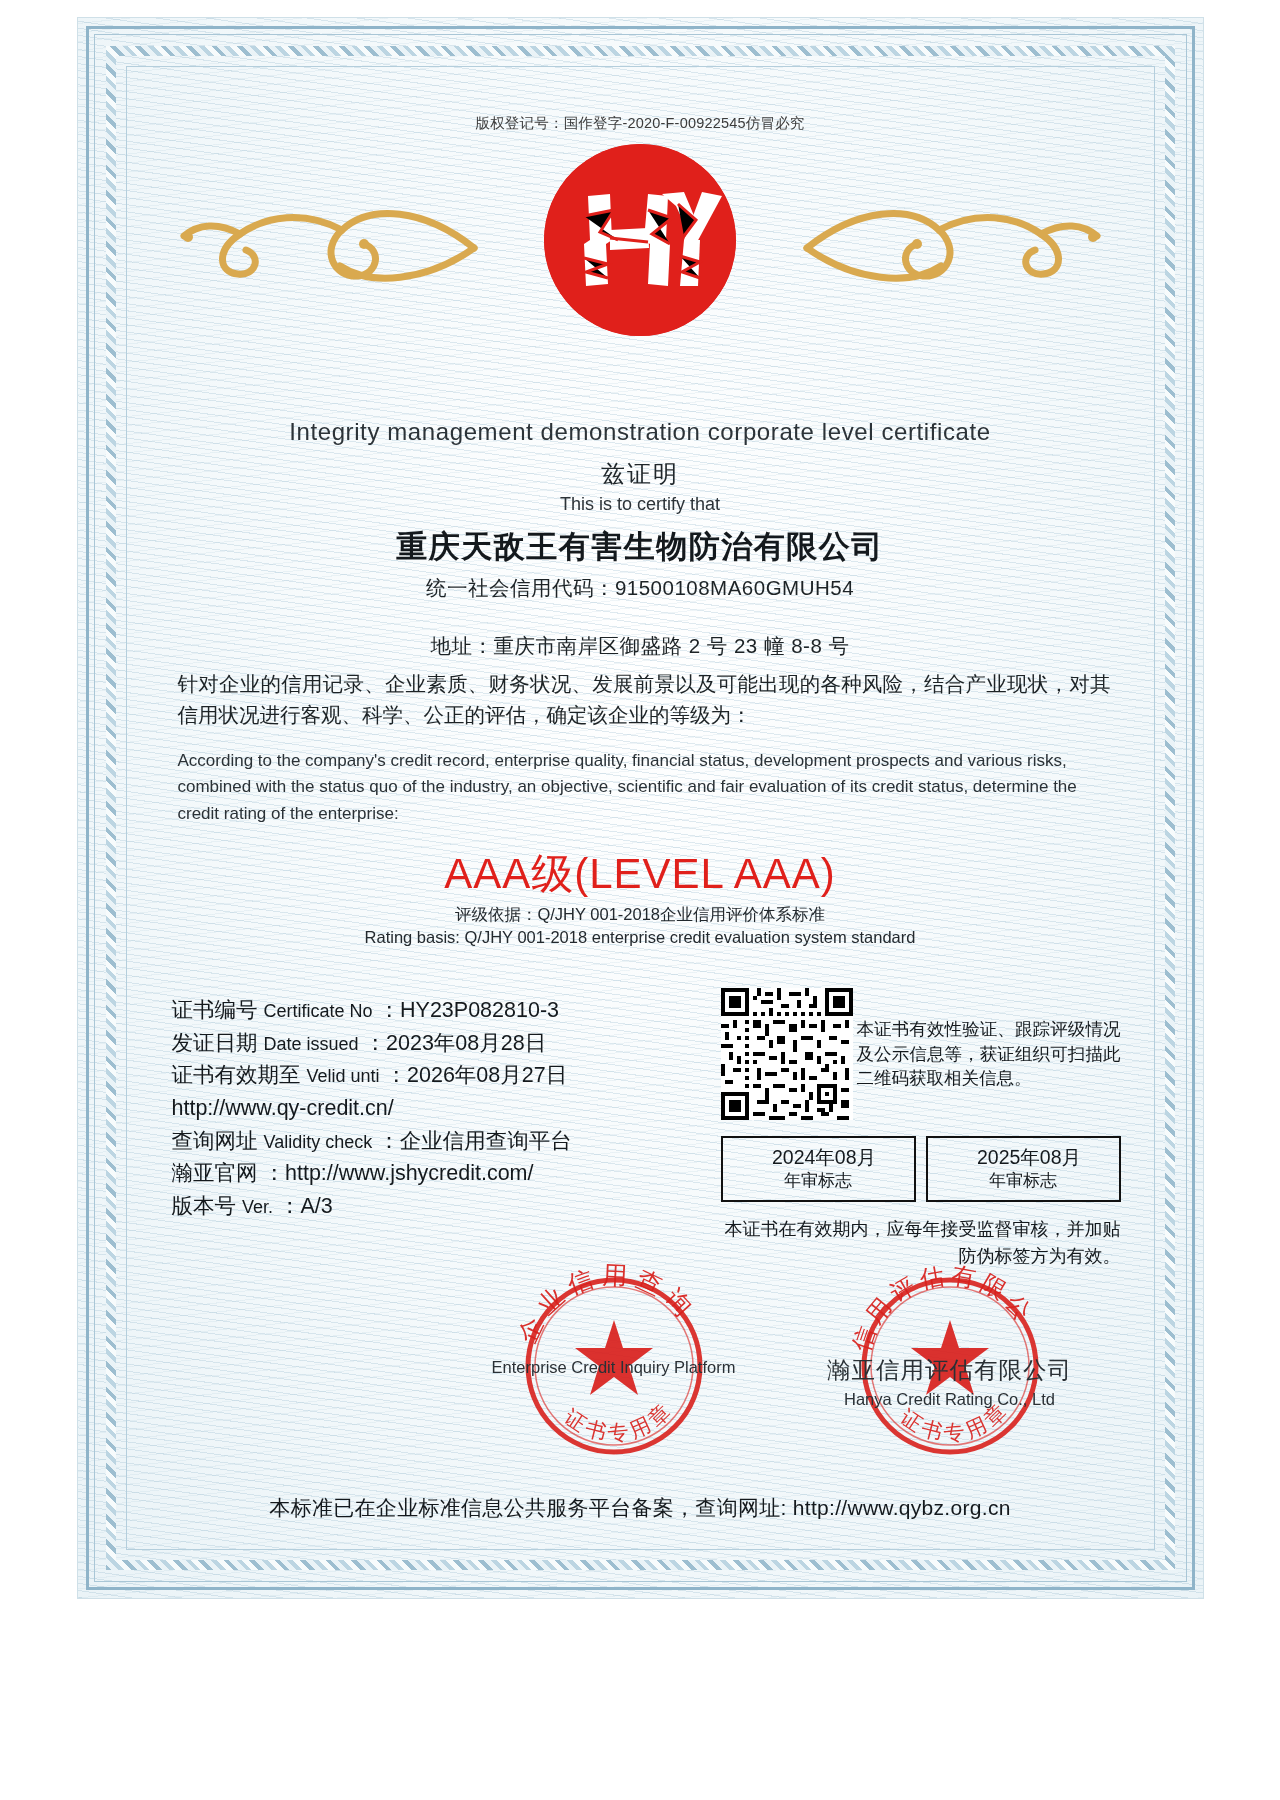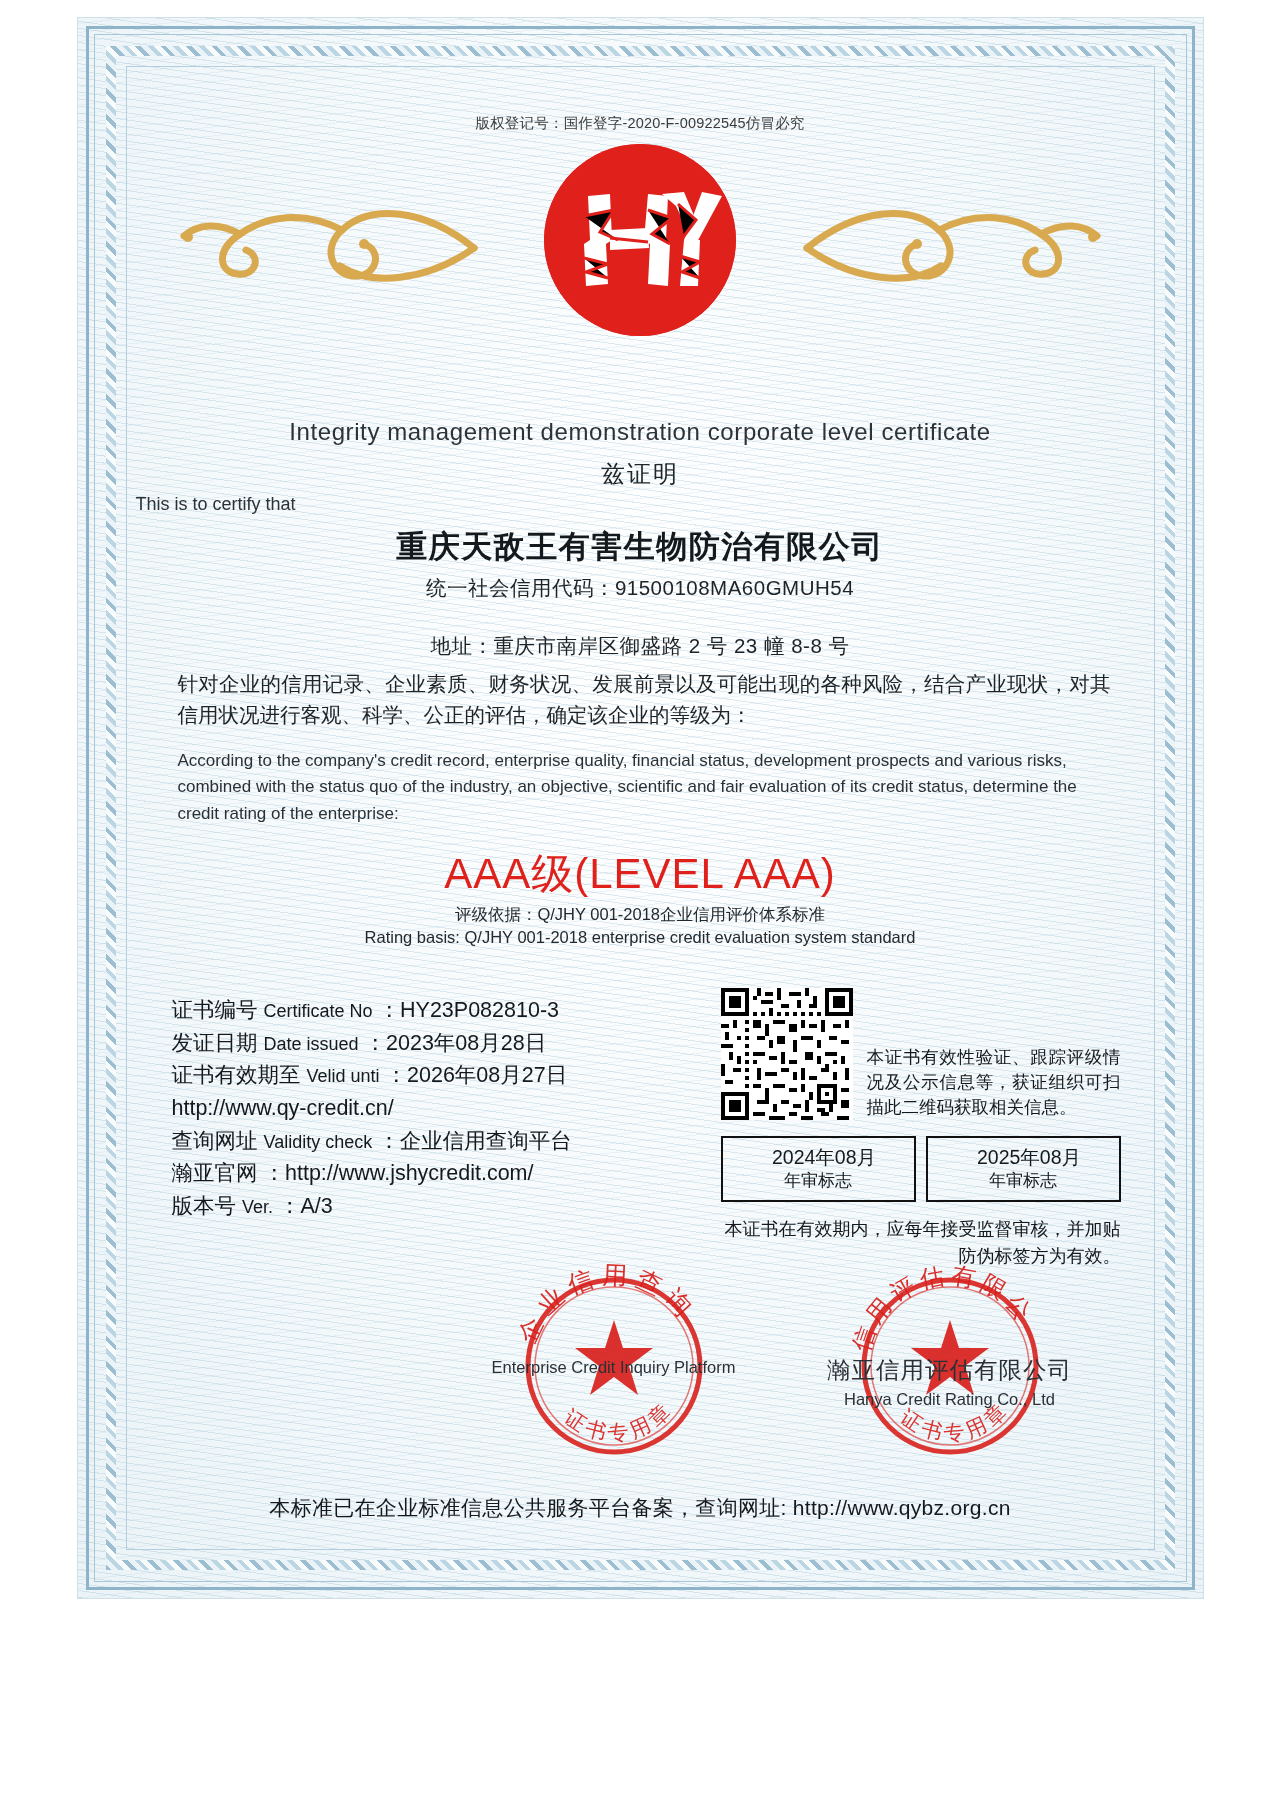--- a/index.html
+++ b/index.html
@@ -144,20 +144,21 @@
     width: 100%;
     text-align: center;
     font-size: 24px;
     color: #20272b;
     letter-spacing: 2px;
   }
   .certify-en {
     position: absolute;
     top: 418px;
     width: 100%;
+    text-align: center;
     font-size: 18px;
     color: #2c3338;
   }
 
   .company-name {
     position: absolute;
     top: 450px;
     width: 100%;
     text-align: center;
     font-size: 31px;
@@ -252,22 +253,22 @@
 
   
   .qr-block {
     position: absolute;
     top: 912px;
     right: 24px;
     width: 400px;
   }
   .qr-top {
     display: flex;
-    gap: 14px;
-    align-items: flex-end;
+    gap: 4px;
+    align-items: center;
   }
   .qr-code {
     width: 132px;
     height: 132px;
     flex: 0 0 132px;
     background: #ffffff;
   }
   .qr-note {
     font-size: 17.5px;
     line-height: 1.42;

